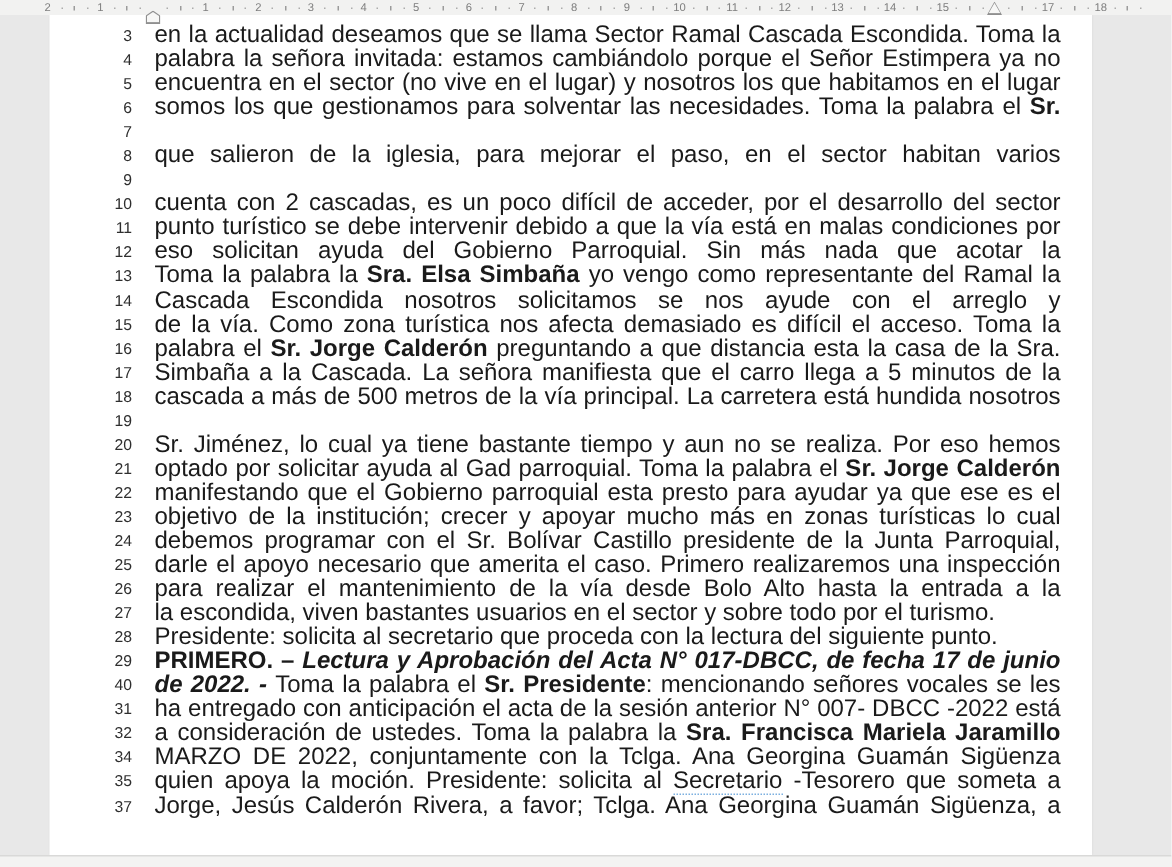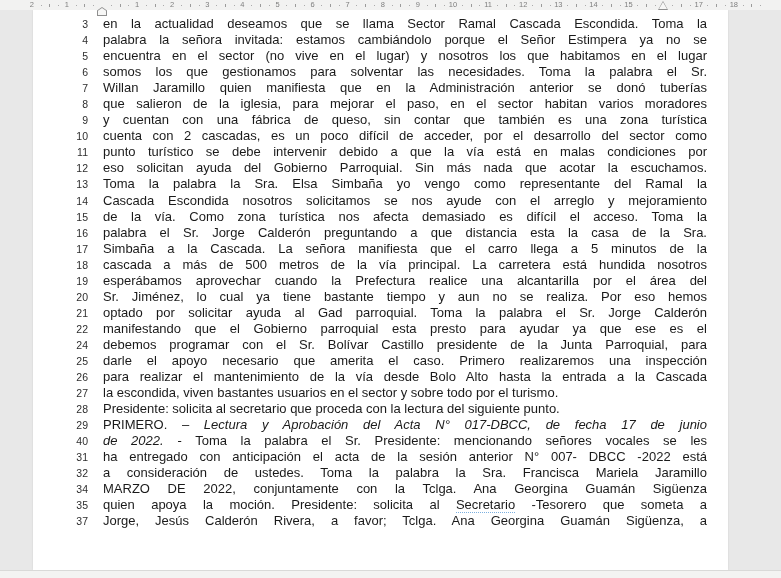--- a/index.html
+++ b/index.html
@@ -27,25 +27,25 @@
     box-shadow:0 0 2px rgba(0,0,0,.10);
   }
   .rows{position:absolute;left:0;top:6px;width:695px;}
   .row{height:16.05px;position:relative;overflow:hidden;}
   .ln{
     position:absolute;left:0;top:0;width:55px;text-align:right;
     font-size:10.5px;line-height:16.05px;color:#2e2e2e;
   }
   .txt{
     margin-left:70px;width:604px;
-    font-size:13px;line-height:16.05px;color:#1a1a1a;
+    font-size:16px;line-height:16.05px;color:#1a1a1a;
     text-align:justify;text-align-last:justify;
   }
   .row.pe .txt{text-align-last:left;}
-  .seg.b{font-weight:normal;margin-top:12px;}
+  .seg.b{font-weight:bold;margin-top:12px;}
   .seg.i{font-style:italic;}
   .seg.u{text-decoration-thickness:1px;border-bottom:1.6px dotted #7cb0e0;}
   
   .bottombar{
     position:absolute;left:0;top:570px;width:781px;height:8px;
     background:#f3f3f2;border-top:1px solid #d9d9d8;z-index:2;
   }
 </style>
 </head>
 <body>
@@ -158,29 +158,27 @@
       <div class="row">
         <span class="ln">5</span>
         <div class="txt"><span class="seg">encuentra en el sector (no vive en el lugar) y nosotros los que habitamos en el lugar</span></div>
       </div>
       <div class="row">
         <span class="ln">6</span>
         <div class="txt"><span class="seg">somos los que gestionamos para solventar las necesidades. Toma la palabra el </span><span class="seg b">Sr.</span></div>
       </div>
       <div class="row">
         <span class="ln">7</span>
-        <div class="txt"><span class="seg b">Willan Jaramillo</span><span class="seg"> quien manifiesta que en la Administración anterior se donó tuberías</span></div>
       </div>
       <div class="row">
         <span class="ln">8</span>
         <div class="txt"><span class="seg">que salieron de la iglesia, para mejorar el paso, en el sector habitan varios moradores</span></div>
       </div>
       <div class="row">
         <span class="ln">9</span>
-        <div class="txt"><span class="seg">y cuentan con una fábrica de queso, sin contar que también es una zona turística</span></div>
       </div>
       <div class="row">
         <span class="ln">10</span>
         <div class="txt"><span class="seg">cuenta con 2 cascadas, es un poco difícil de acceder, por el desarrollo del sector como</span></div>
       </div>
       <div class="row">
         <span class="ln">11</span>
         <div class="txt"><span class="seg">punto turístico se debe intervenir debido a que la vía está en malas condiciones por</span></div>
       </div>
       <div class="row">
@@ -206,33 +204,36 @@
       <div class="row">
         <span class="ln">17</span>
         <div class="txt"><span class="seg">Simbaña a la Cascada. La señora manifiesta que el carro llega a 5 minutos de la</span></div>
       </div>
       <div class="row">
         <span class="ln">18</span>
         <div class="txt"><span class="seg">cascada a más de 500 metros de la vía principal. La carretera está hundida nosotros</span></div>
       </div>
       <div class="row">
         <span class="ln">19</span>
-        <div class="txt"><span class="seg">esperábamos aprovechar cuando la Prefectura realice una alcantarilla por el área del</span></div>
       </div>
       <div class="row">
         <span class="ln">20</span>
         <div class="txt"><span class="seg">Sr. Jiménez, lo cual ya tiene bastante tiempo y aun no se realiza. Por eso hemos</span></div>
       </div>
       <div class="row">
         <span class="ln">21</span>
         <div class="txt"><span class="seg">optado por solicitar ayuda al Gad parroquial. Toma la palabra el </span><span class="seg b">Sr. Jorge Calderón</span></div>
       </div>
       <div class="row">
         <span class="ln">22</span>
         <div class="txt"><span class="seg">manifestando que el Gobierno parroquial esta presto para ayudar ya que ese es el</span></div>
+      </div>
+      <div class="row">
+        <span class="ln">23</span>
+        <div class="txt"><span class="seg">objetivo de la institución; crecer y apoyar mucho más en zonas turísticas lo cual</span></div>
       </div>
       <div class="row">
         <span class="ln">24</span>
         <div class="txt"><span class="seg">debemos programar con el Sr. Bolívar Castillo presidente de la Junta Parroquial, para</span></div>
       </div>
       <div class="row">
         <span class="ln">25</span>
         <div class="txt"><span class="seg">darle el apoyo necesario que amerita el caso. Primero realizaremos una inspección</span></div>
       </div>
       <div class="row">

